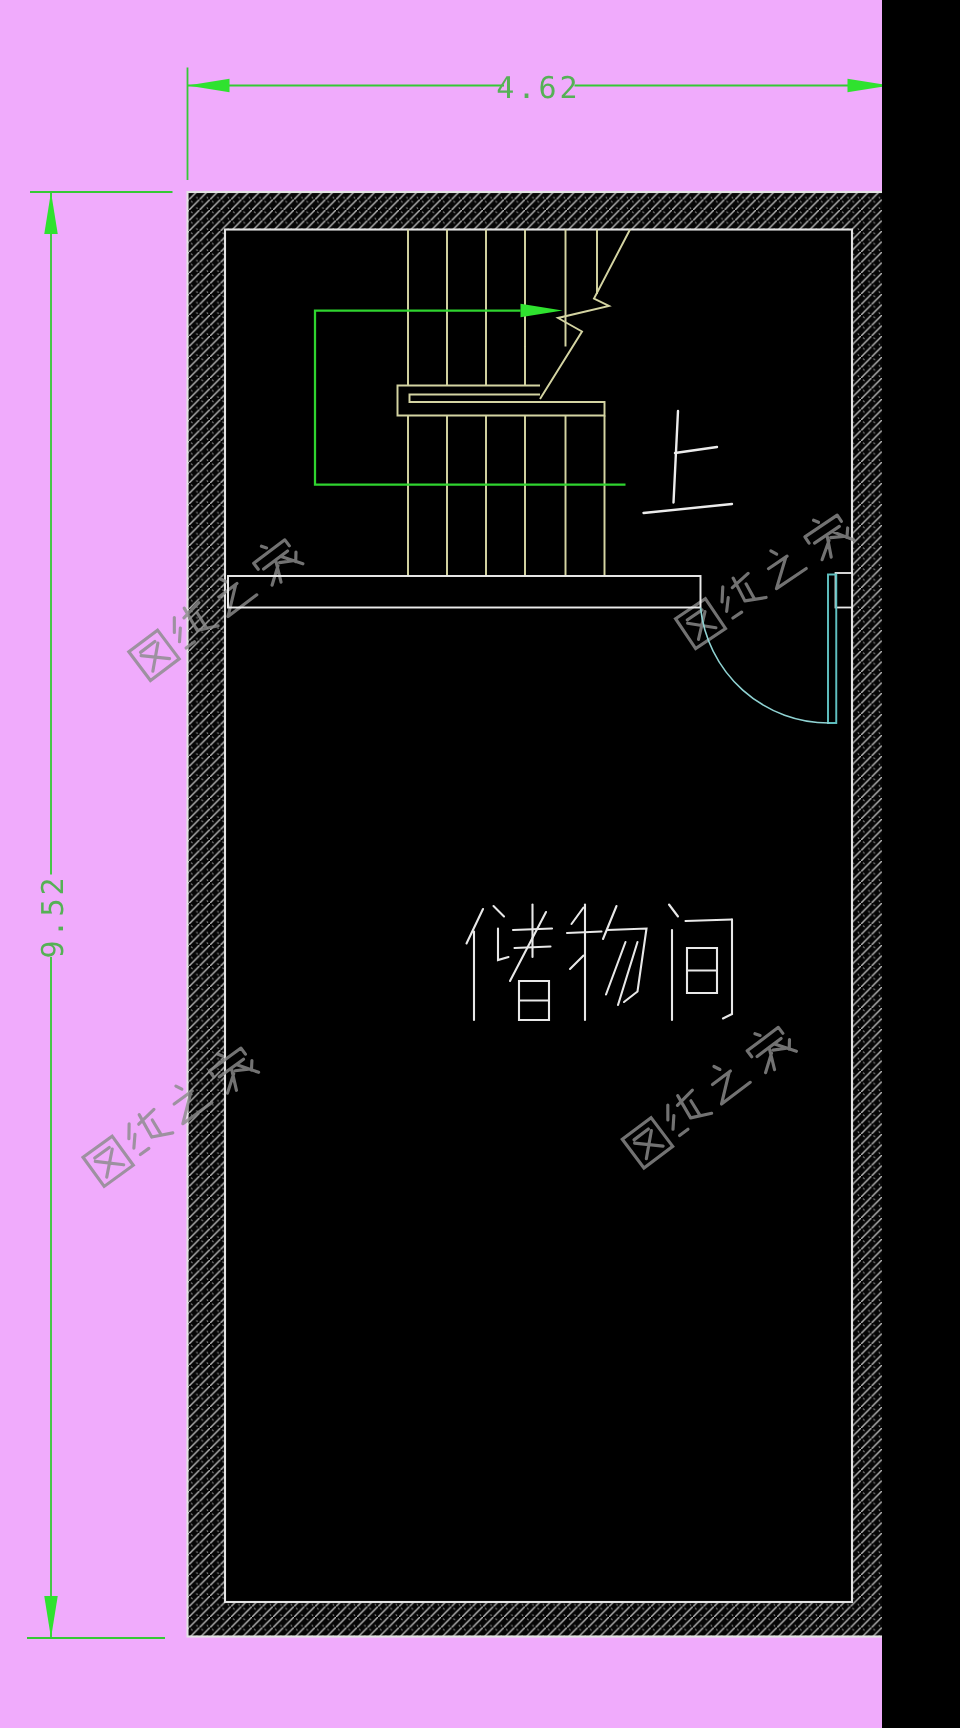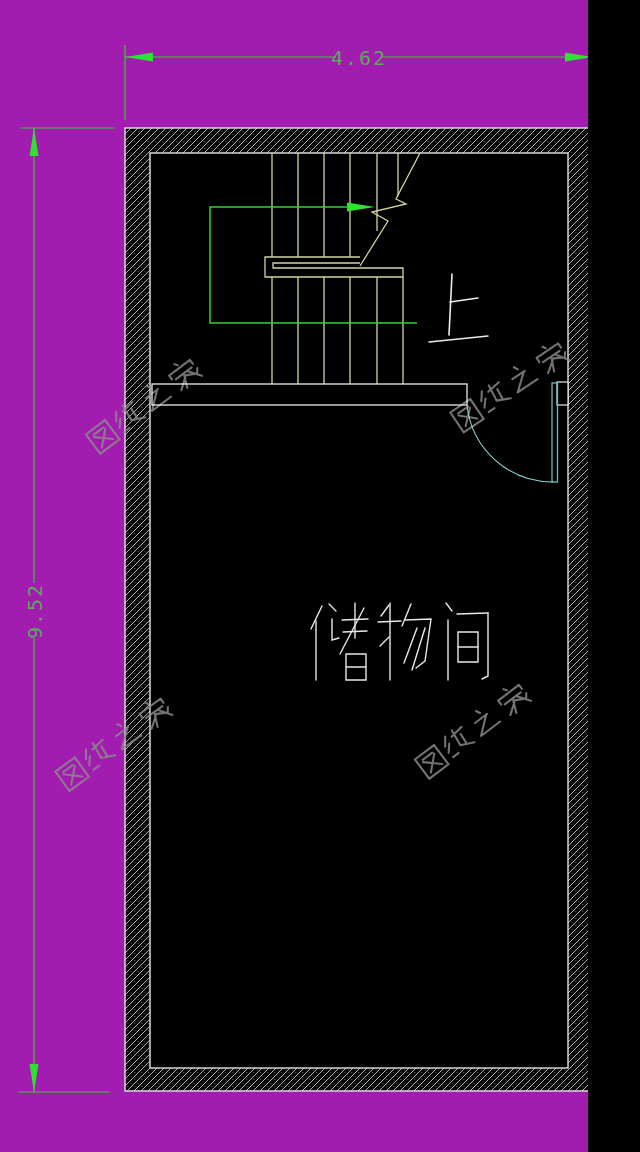--- a/index.html
+++ b/index.html
@@ -1,16 +1,16 @@
 <!DOCTYPE html>
 <html><head>
 <meta charset="utf-8">
 <style>
   html,body{margin:0;padding:0;background:#000;}
-  .stage{position:relative;width:588px;height:1152px;background:#a21caf;overflow:hidden;}
+  .stage{position:relative;width:588px;height:1152px;background:#f0abfc;overflow:hidden;}
   svg{display:block;}
   text{font-family:"DejaVu Sans Mono","Liberation Mono",monospace;}
   .dimtext{fill:#55b155;font-size:20px;letter-spacing:2px;}
 </style>
 </head>
 <body>
 
 <div class="stage">
 <svg width="640" height="1152" viewBox="0 0 640 1152">
   <defs>

